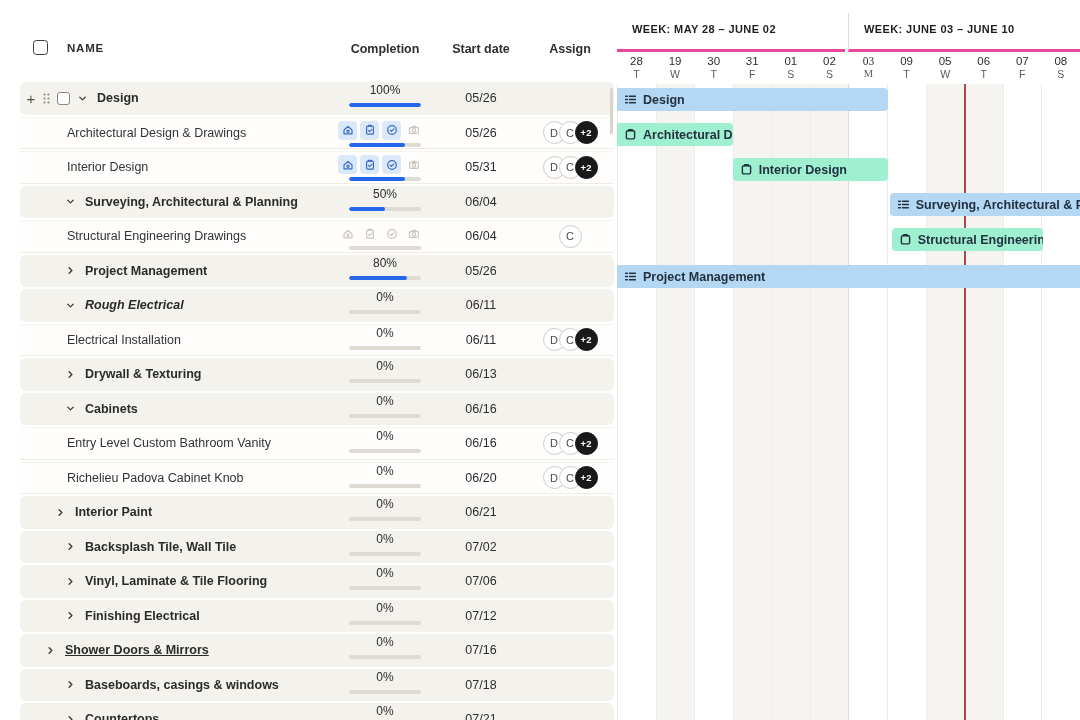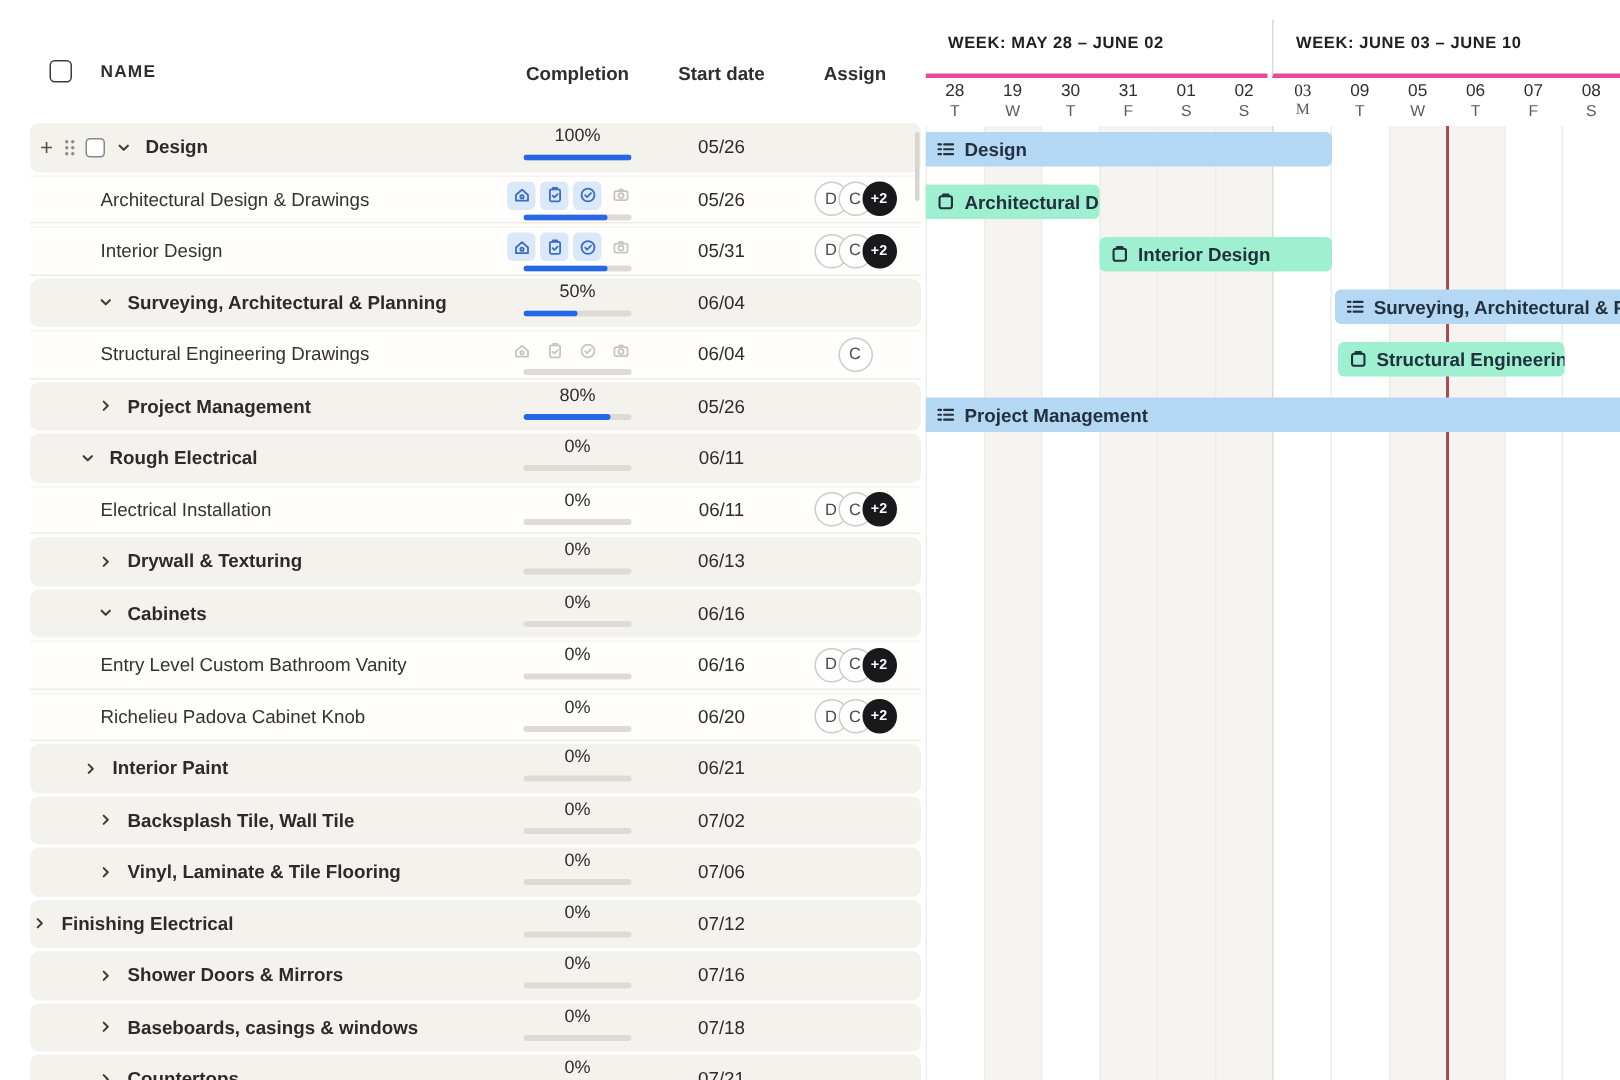--- a/index.html
+++ b/index.html
@@ -320,21 +320,21 @@
         <div class="cell-completion">
           <div class="pct-label">80%</div>
           <div class="ptrack">
             <div class="pfill" style="width: 80%; background: rgb(36, 103, 232);"></div>
           </div>
         </div>
         <div class="cell-start">05/26</div>
         <div class="cell-assign"></div>
       </div>
       <div class="row parent">
-        <div class="cell-name" style="padding-left: 32px;">
+        <div class="cell-name" style="padding-left: 44px; font-style: italic;">
           <span class="chev">
             <span style="display: inline-flex; align-items: center;">
               <svg width="11" height="11" viewBox="0 0 12 12" fill="none" stroke="currentColor" stroke-width="1.2" stroke-linecap="round" stroke-linejoin="round">
                 <polyline points="3,4.5 6,7.5 9,4.5" stroke-width="1.5"></polyline>
               </svg>
             </span>
           </span>
           <span class="task-label">Rough Electrical</span>
         </div>
         <div class="cell-completion">
@@ -491,41 +491,41 @@
         <div class="cell-completion">
           <div class="pct-label">0%</div>
           <div class="ptrack">
             <div class="pfill" style="width: 0%; background: rgb(36, 103, 232);"></div>
           </div>
         </div>
         <div class="cell-start">07/06</div>
         <div class="cell-assign"></div>
       </div>
       <div class="row parent">
-        <div class="cell-name" style="">
+        <div class="cell-name" style="padding-left: 44px;">
           <span class="chev">
             <span style="display: inline-flex; align-items: center;">
               <svg width="11" height="11" viewBox="0 0 12 12" fill="none" stroke="currentColor" stroke-width="1.2" stroke-linecap="round" stroke-linejoin="round">
                 <polyline points="4.5,3 7.5,6 4.5,9" stroke-width="1.5"></polyline>
               </svg>
             </span>
           </span>
           <span class="task-label">Finishing Electrical</span>
         </div>
         <div class="cell-completion">
           <div class="pct-label">0%</div>
           <div class="ptrack">
             <div class="pfill" style="width: 0%; background: rgb(36, 103, 232);"></div>
           </div>
         </div>
         <div class="cell-start">07/12</div>
         <div class="cell-assign"></div>
       </div>
       <div class="row parent">
-        <div class="cell-name" style="padding-left: 44px;">
+        <div class="cell-name" style="padding-left: 24px; text-decoration: underline;">
           <span class="chev">
             <span style="display: inline-flex; align-items: center;">
               <svg width="11" height="11" viewBox="0 0 12 12" fill="none" stroke="currentColor" stroke-width="1.2" stroke-linecap="round" stroke-linejoin="round">
                 <polyline points="4.5,3 7.5,6 4.5,9" stroke-width="1.5"></polyline>
               </svg>
             </span>
           </span>
           <span class="task-label">Shower Doors &amp; Mirrors</span>
         </div>
         <div class="cell-completion">

